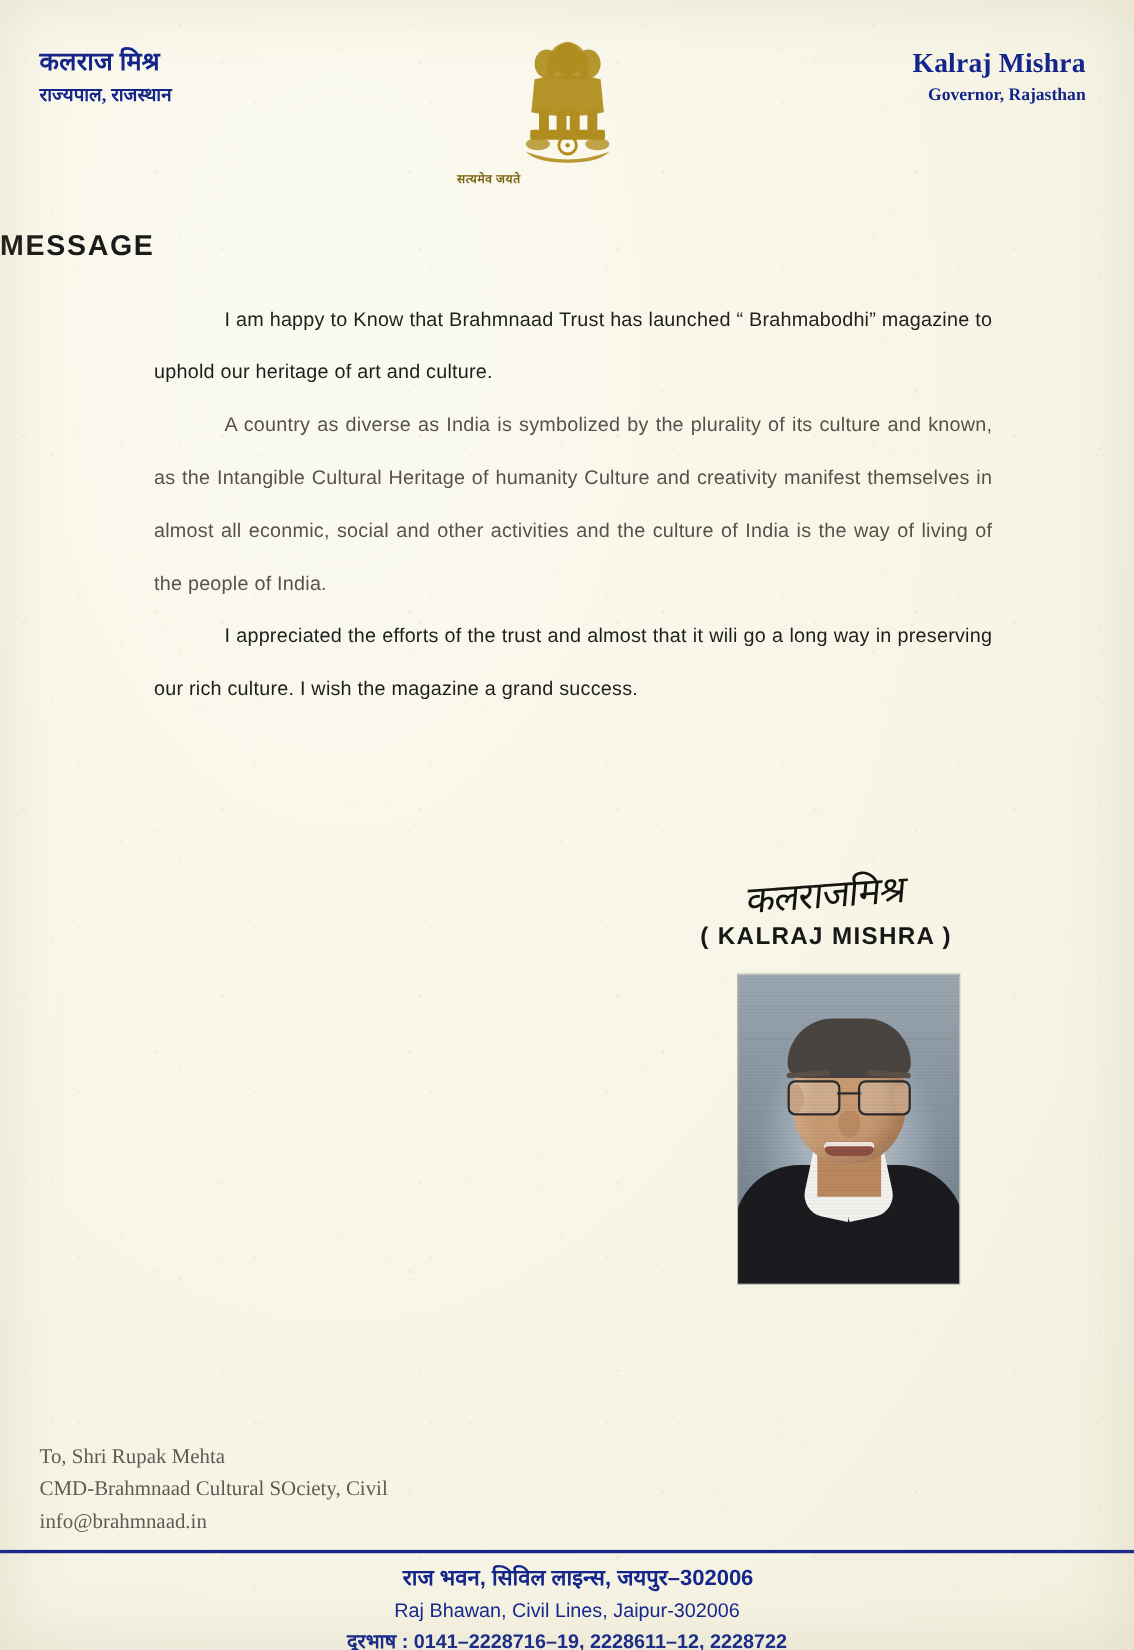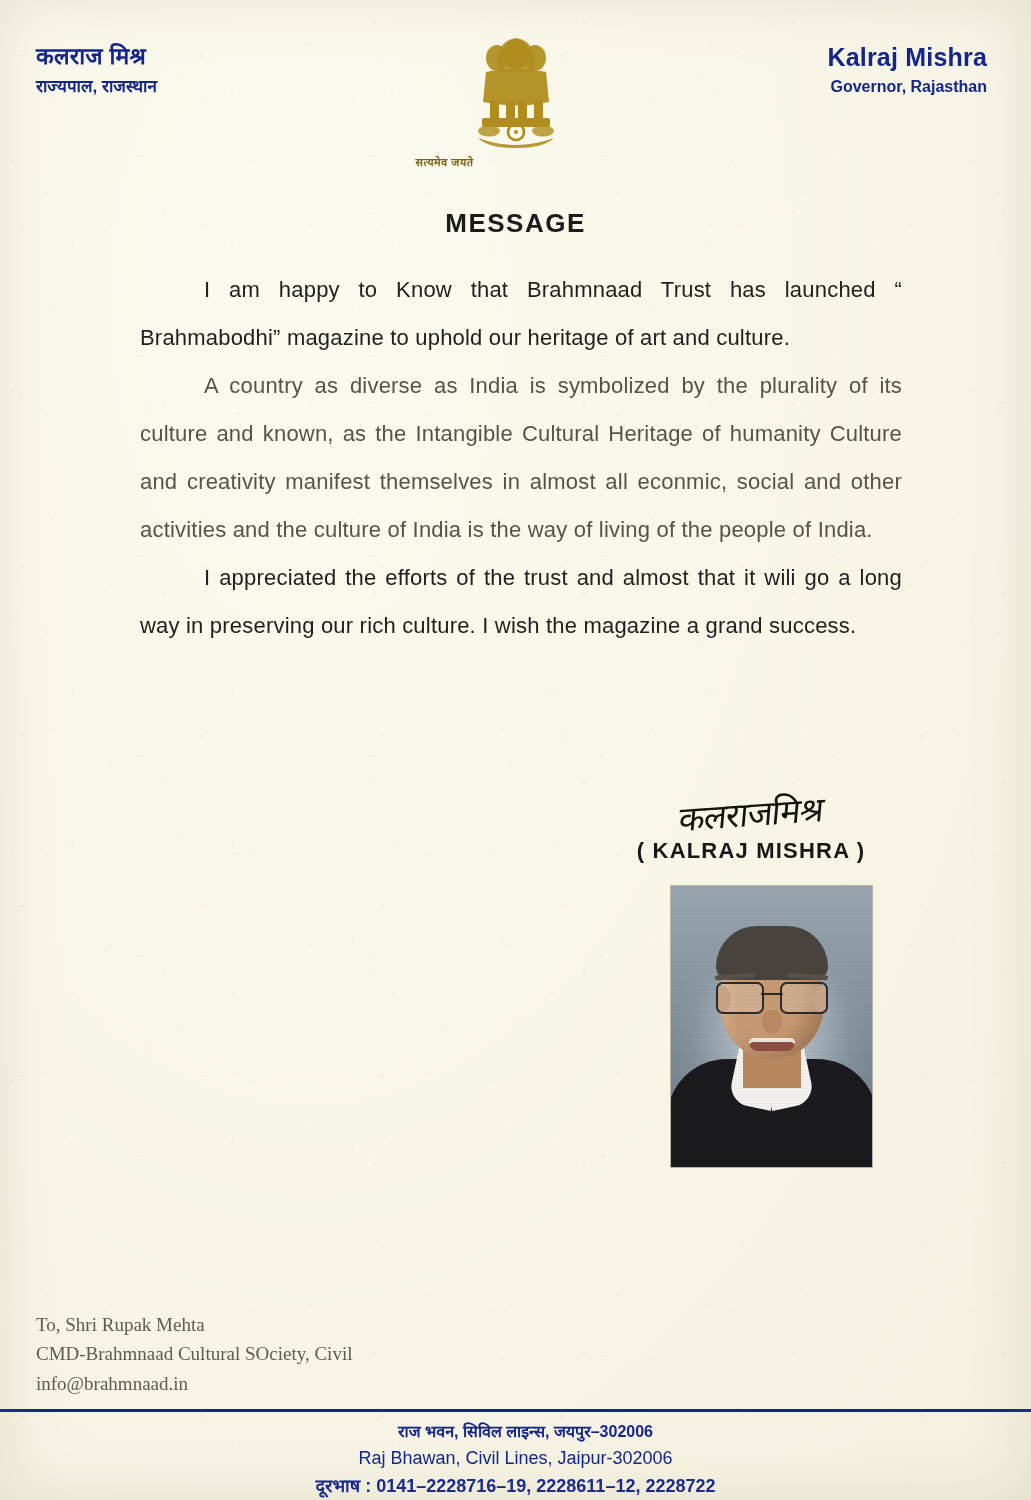--- a/index.html
+++ b/index.html
@@ -47,20 +47,21 @@
     box-shadow: inset 0 0 60px rgba(150,140,100,0.18);
   }
 
   
   .letterhead {
     position: absolute;
     top: 28px;
     left: 0;
     right: 0;
     height: 150px;
+    font-family: Liberation Serif, serif;
   }
   .lh-left {
     position: absolute;
     left: 36px;
     top: 12px;
     color: #14268c;
     line-height: 1.45;
   }
   .lh-left .name-hi {
     font-size: 23px;
@@ -109,32 +110,32 @@
     margin-top: -2px;
     letter-spacing: .5px;
   }
 
   
   .message-title {
     position: absolute;
     top: 208px;
     left: 0;
     right: 0;
-    text-align: center;
+    text-align: left;
     font-size: 26px;
     font-weight: bold;
     color: #1b1b1b;
     letter-spacing: 1.5px;
   }
   .body-text {
     position: absolute;
     top: 266px;
     left: 140px;
     width: 762px;
-    font-size: 22px;
+    font-size: 18px;
     line-height: 48px;
     color: #1e1e1e;
     text-align: justify;
     letter-spacing: .2px;
   }
   .body-text p {
     margin: 0 0 0 0;
     text-indent: 64px;
   }
   .body-text p + p { margin-top: 0; }
@@ -337,21 +338,21 @@
   .footer {
     position: absolute;
     left: 0;
     right: 0;
     top: 1420px;
     text-align: center;
     color: #14268c;
     line-height: 1.55;
   }
   .footer .addr-hi {
-    font-size: 16px;
+    font-size: 20px;
     font-weight: bold;
     margin-left: 20px;
   }
   .footer .addr-en {
     font-size: 18px;
     font-weight: normal;
   }
   .footer .phone {
     font-size: 18px;
     font-weight: bold;

